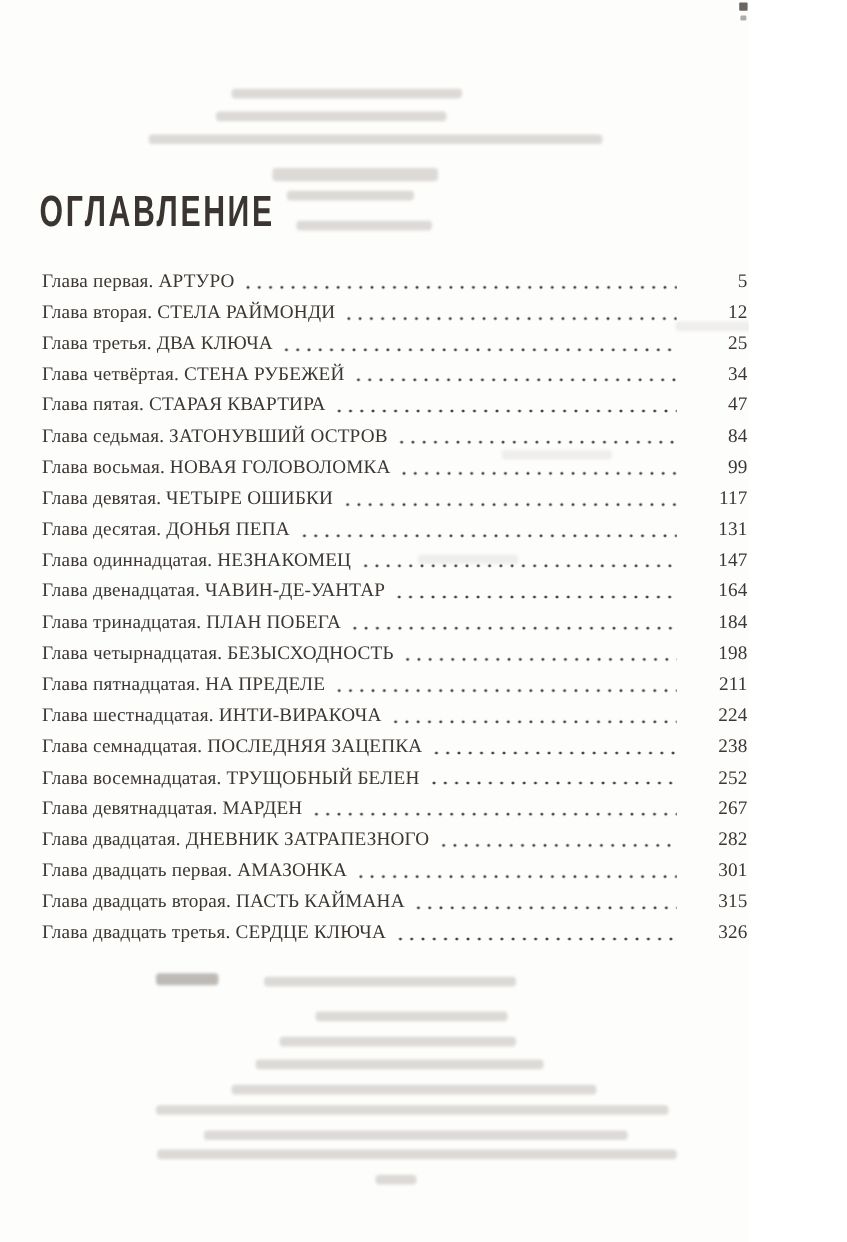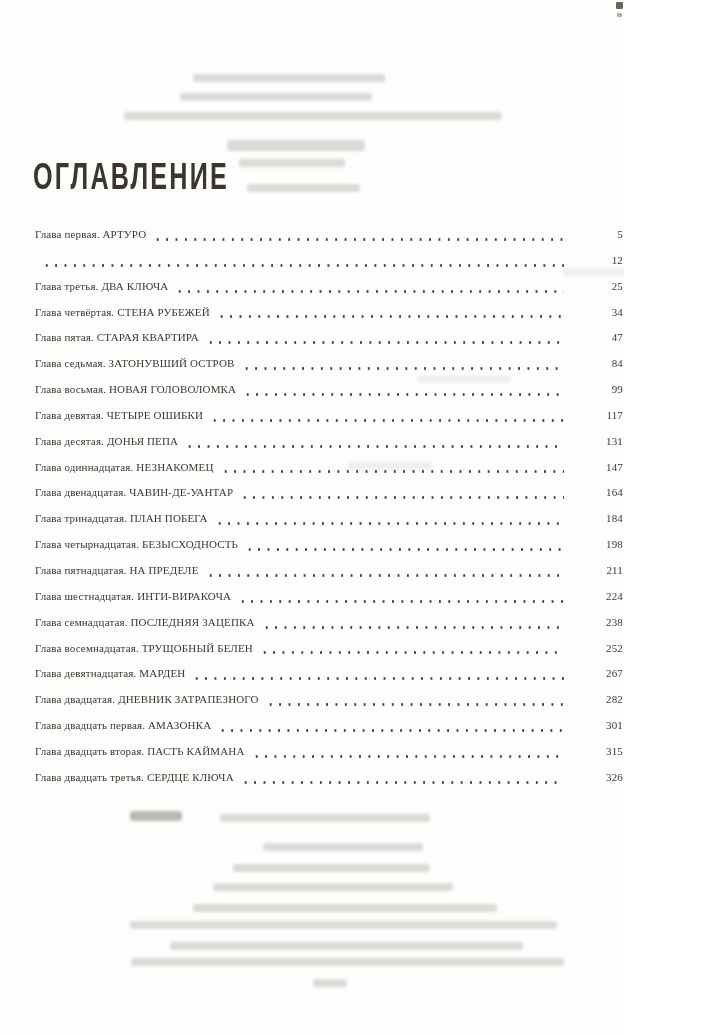--- a/index.html
+++ b/index.html
@@ -32,21 +32,21 @@
   .toc {
     position: absolute;
     left: 35px;
     top: 222px;
     width: 588px;
   }
   .row {
     display: flex;
     height: 25.85px;
     line-height: 25.85px;
-    font-size: 11px;
+    font-size: 16px;
     color: #3c3733;
     letter-spacing: 0.15px;
   }
   .row .label { white-space: nowrap; }
   .row .leader {
     flex: 1;
     align-self: flex-end;
     height: 5px;
     margin: 0 9px 6px 7px;
     background-image: radial-gradient(circle, #46403a 1.05px, rgba(0,0,0,0) 1.4px);
@@ -124,20 +124,21 @@
   <h1 class="title">ОГЛАВЛЕНИЕ</h1>
 
   <div class="toc">
   <div class="row">
     <span class="label">Глава первая. АРТУРО</span>
     <span class="leader"></span>
     <span class="pnum">5</span>
   </div>
 
   <div class="row">
+    <span class="label">Глава вторая. СТЕЛА РАЙМОНДИ</span>
     <span class="leader"></span>
     <span class="pnum">12</span>
   </div>
 
   <div class="row">
     <span class="label">Глава третья. ДВА КЛЮЧА</span>
     <span class="leader"></span>
     <span class="pnum">25</span>
   </div>
 

